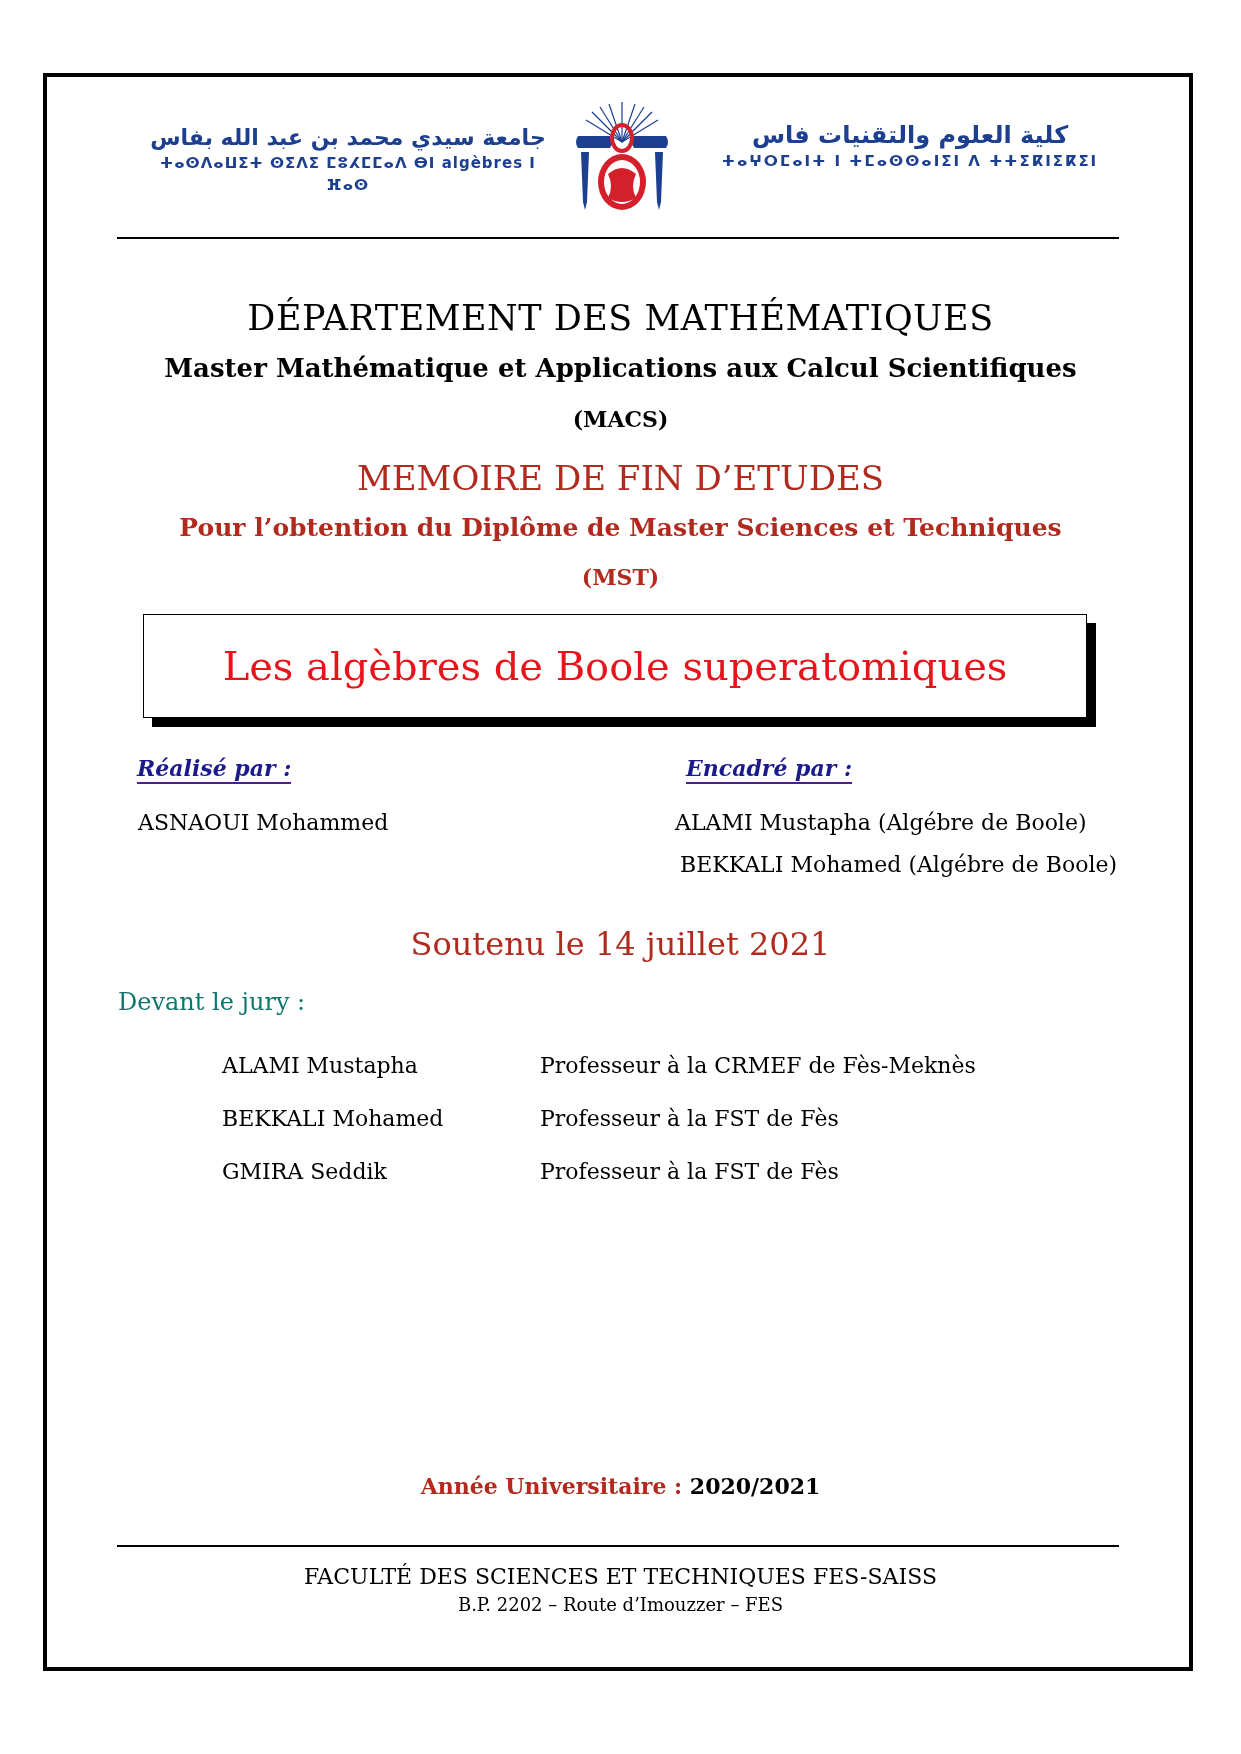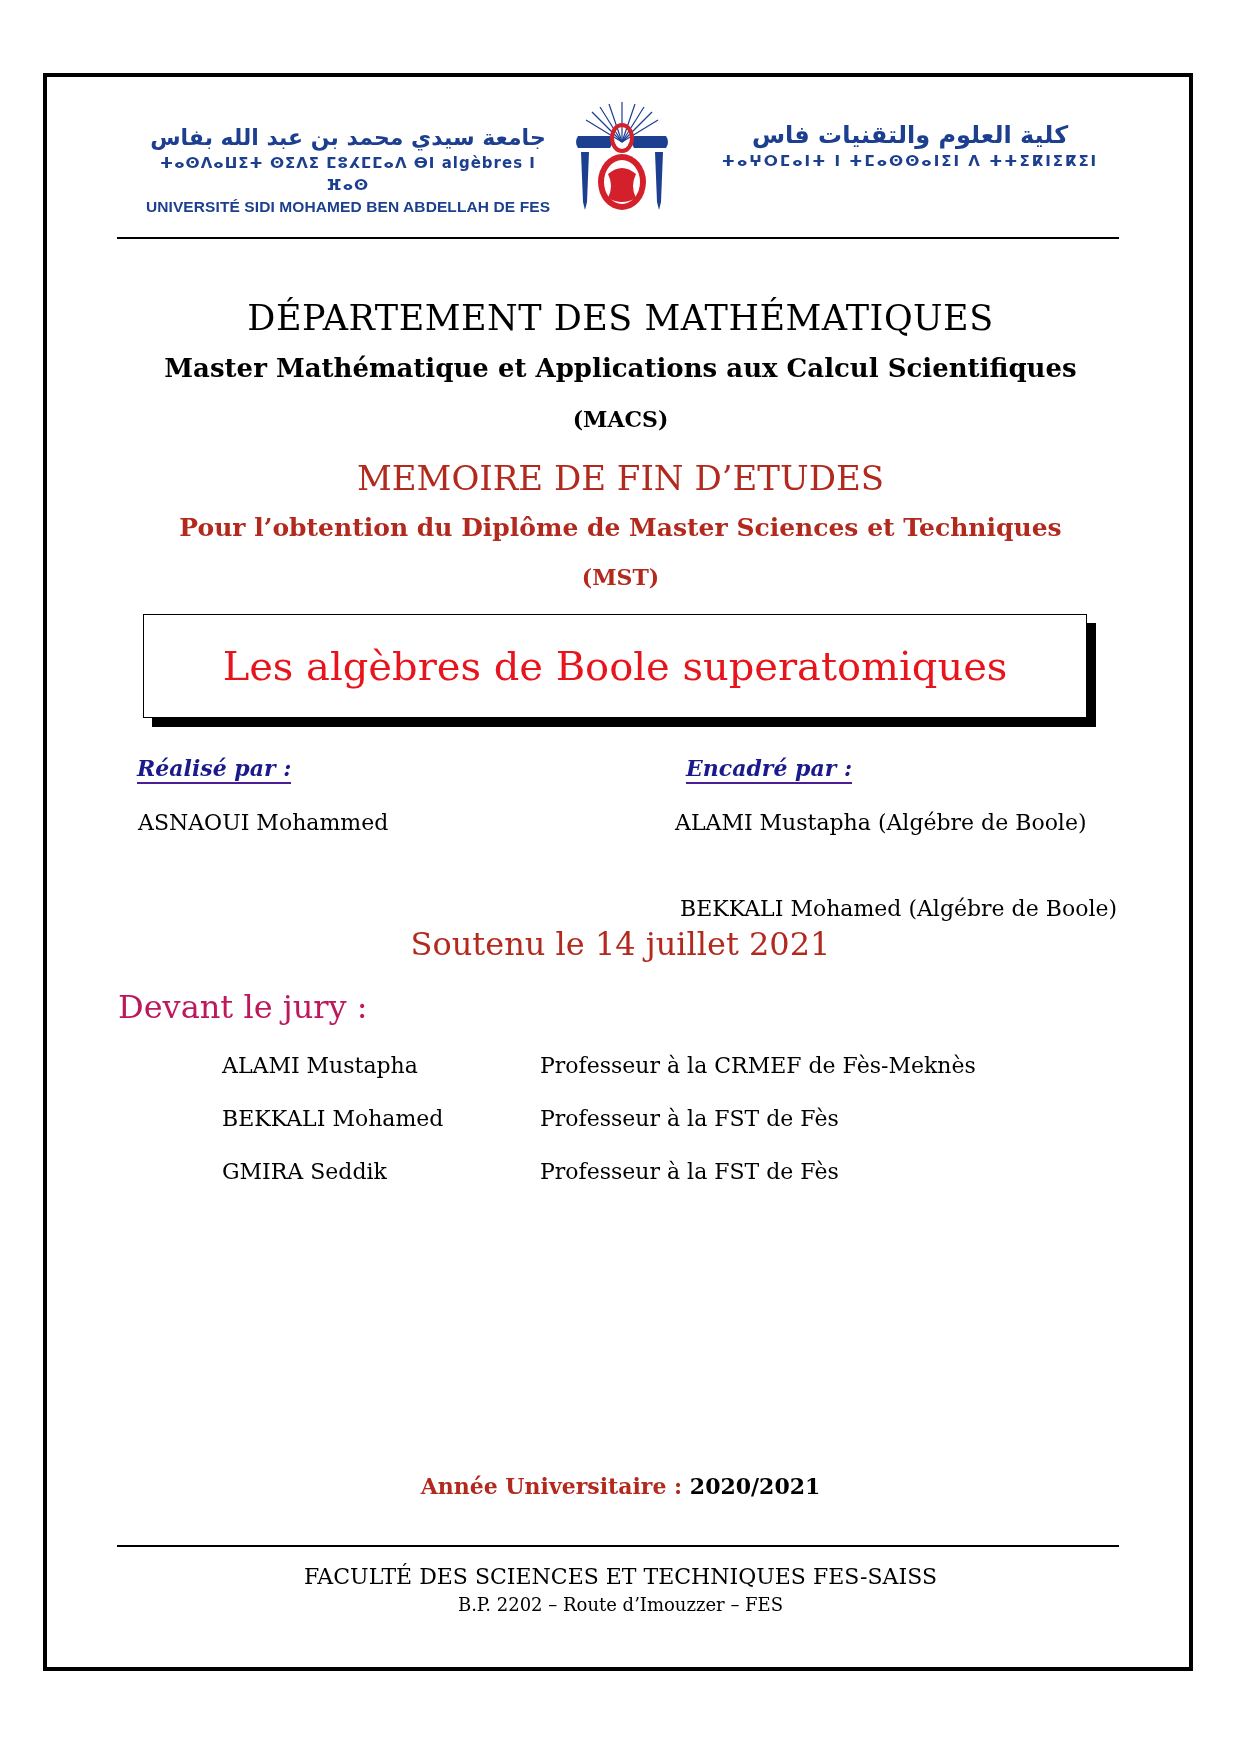--- a/index.html
+++ b/index.html
@@ -35,44 +35,43 @@
                display: flex; align-items: center; justify-content: center; }
   .title-box span { font-size: 40px; color: #e8141b; }
 
   .label-blue { font-size: 22px; font-weight: bold; font-style: italic; color: #1a1a8c;
                 border-bottom: 2px solid #4c1d95; padding-bottom: 1px; }
   .realise { left: 137px; top: 755px; }
   .encadre { left: 686px; top: 755px; }
   .person { font-size: 22px; }
   .student { left: 138px; top: 810px; }
   .sup1 { left: 675px; top: 810px; }
-  .sup2 { left: 680px; top: 852px; margin-top: 44px; }
+  .sup2 { left: 680px; top: 852px; }
 
   .soutenu { top: 925px; font-size: 32px; color: #b22a1e; }
-  .devant { left: 118px; top: 988px; font-size: 32px; color: #be185d; }
+  .devant { left: 118px; top: 988px; font-size: 24px; color: #0f766e; }
 
   .jury-row { position: absolute; left: 222px; font-size: 22px; width: 800px; }
   .jury-row .name { position: absolute; left: 0; }
   .jury-row .role { position: absolute; left: 318px; white-space: nowrap; }
 
   .annee { top: 1473px; font-size: 22px; font-weight: bold; }
   .annee .lbl { color: #b22a1e; }
 
   .footer1 { top: 1564px; font-size: 22px; }
   .footer2 { top: 1594px; font-size: 18px; }
 </style>
 </head>
 <body>
 
 <div class="page-frame"></div>
 
 <div class="abs logo-left">
   <div class="ar">جامعة سيدي محمد بن عبد الله بفاس</div>
   <div class="tf">ⵜⴰⵙⴷⴰⵡⵉⵜ ⵙⵉⴷⵉ ⵎⵓⵃⵎⵎⴰⴷ ⴱⵏ algèbres ⵏ ⴼⴰⵙ</div>
-  <div class="fr">UNIVERSITÉ SIDI MOHAMED BEN ABDELLAH DE FES</div>
 </div>
 
 <div class="abs emblem">
   <svg width="100" height="112" viewBox="0 0 100 112">
 
     <g stroke="#1c3f8f" stroke-width="1.2" fill="none">
       <path d="M50 40 L20 10"></path>
         <path d="M50 40 L28 5"></path>
         <path d="M50 40 L37 2"></path>
       <path d="M50 40 L50 0"></path>

